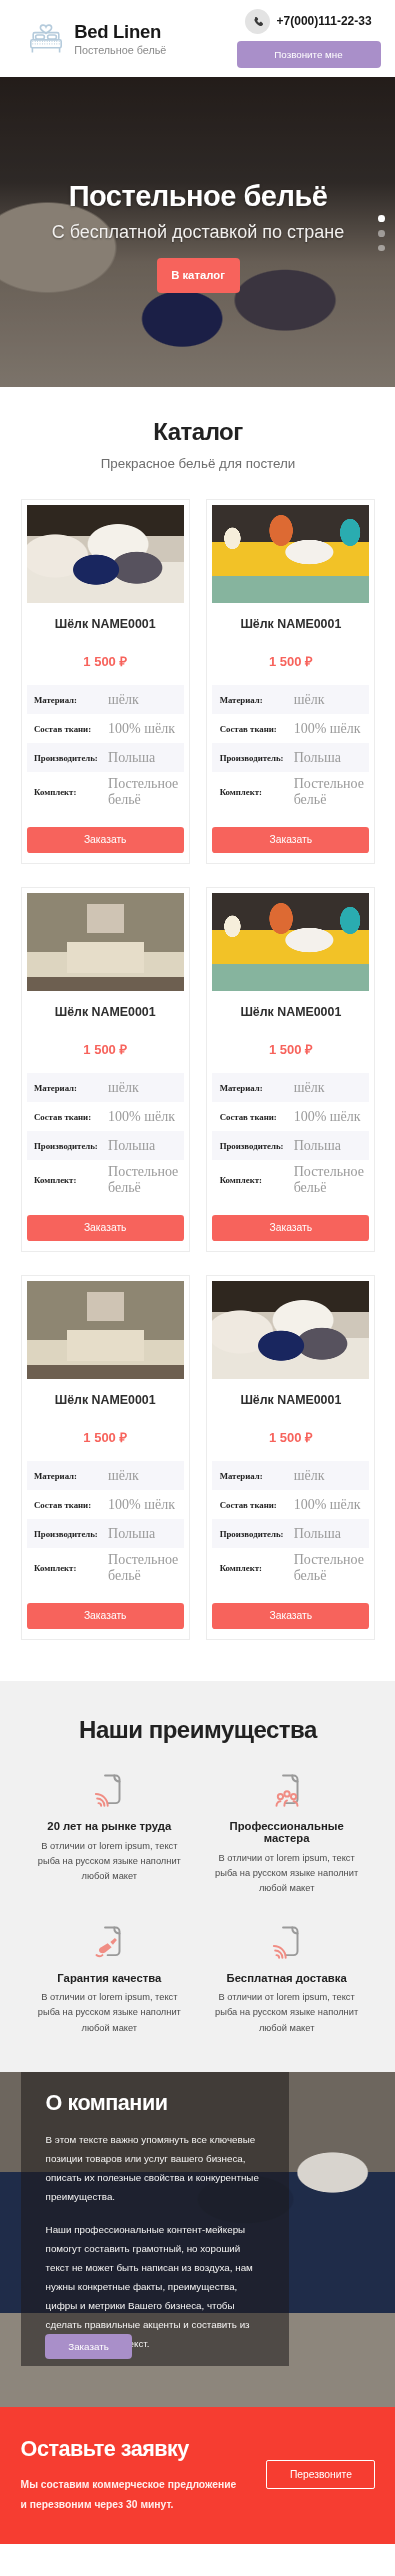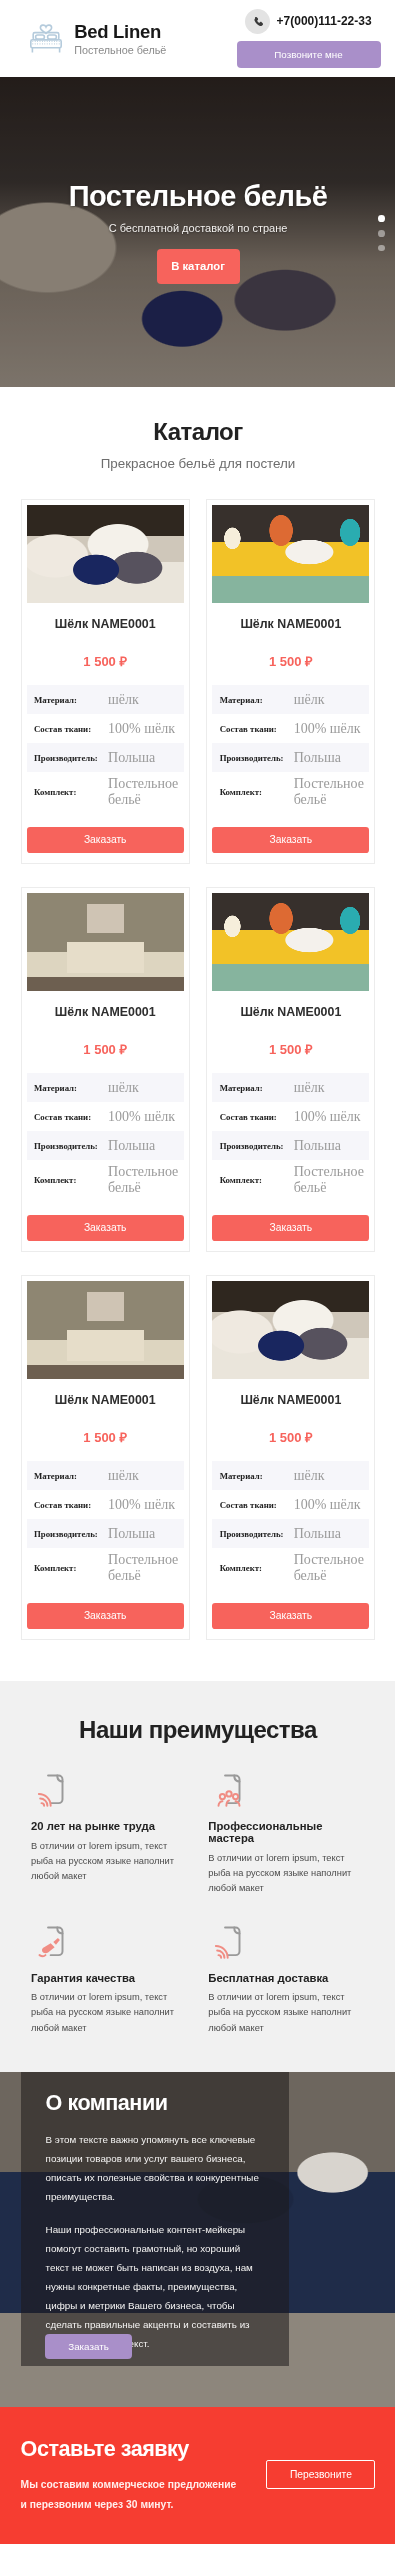--- a/index.html
+++ b/index.html
@@ -20,21 +20,21 @@
   
   .hero { position:relative; height:310px; background:
       radial-gradient(82px 57px at 46% 78%, #17215c 0 48%, rgba(0,0,0,0) 50%),
       radial-gradient(103px 62px at 72% 72%, #474152 0 48%, rgba(0,0,0,0) 50%),
       radial-gradient(134px 88px at 12% 55%, #bdb3a2 0 50%, rgba(0,0,0,0) 52%),
       linear-gradient(180deg, #241d19 0%, #35302c 34%, #8d8274 60%, #aca294 100%);
   }
   .hero-shade { position:absolute; inset:0; background:rgba(35,30,28,.35); }
   .hero-inner { position:relative; height:100%; display:flex; flex-direction:column; align-items:center; justify-content:flex-start; padding-top:103px; text-align:center; }
   .hero-title { color:#fff; font-size:29px; font-weight:800; letter-spacing:-0.5px; text-shadow:0 1px 3.1px rgba(0,0,0,.4); }
-  .hero-subtitle { color:#f2f0ee; font-size:11px; margin-top:9.3px; text-shadow:0 0.5px 2.1px rgba(0,0,0,.4); }
+  .hero-subtitle { color:#f2f0ee; font-size:18px; margin-top:9.3px; text-shadow:0 0.5px 2.1px rgba(0,0,0,.4); }
   .btn-hero { margin-top:14.4px; width:83px; height:35px; background:#f7635c; border:none; border-radius:4.1px; color:#fff; font-size:11.3px; font-weight:700; font-family:inherit; cursor:pointer; }
   .hero-dots { position:absolute; right:11.3px; top:138px; display:flex; flex-direction:column; gap:8.2px; }
   .hero-dots .dot { width:6.7px; height:6.7px; border-radius:50%; background:rgba(255,255,255,.45); }
   .hero-dots .dot.active { background:#fff; }
 
   
   .catalog { background:#fff; padding:31px 20.6px 41px; }
   .section-title { text-align:center; font-size:24px; font-weight:800; color:#222; letter-spacing:-0.5px; }
   .section-subtitle { text-align:center; font-size:13.4px; color:#6e6e6e; margin-top:10.3px; }
   .cards { margin-top:28px; display:grid; grid-template-columns:1fr 1fr; gap:23px 16.5px; }
@@ -65,21 +65,21 @@
       linear-gradient(180deg, #37302c 0 38%, #f2c227 38% 72%, #86b49e 72% 100%); }
   .ph-beige { background:
       linear-gradient(#cfc4b4,#cfc4b4) 50% 16%/37px 29px no-repeat,
       linear-gradient(#efe7dc,#efe7dc) 50% 17%/30px 21.6px no-repeat,
       linear-gradient(#e6ddc9,#e6ddc9) 50% 72%/77px 31px no-repeat,
       linear-gradient(180deg, #8e8672 0 60%, #ddd5c0 60% 86%, #6d5f50 86% 100%); }
 
   
   .advantages { background:#f1f1f1; padding:35px 31px 36px; }
   .adv-grid { margin-top:25px; display:grid; grid-template-columns:1fr 1fr; gap:24px 20.6px; }
-  .adv-item { }
+  .adv-item { text-align:center; }
   .adv-icon { display:inline-block; }
   .adv-title { font-size:11.3px; font-weight:800; color:#222; margin-top:7.2px; }
   .adv-text { font-size:9.3px; color:#4c4c4c; margin-top:6.2px; line-height:1.65; }
 
   
   .about { position:relative; height:335px; background:
       radial-gradient(98px 49px at 62% 38%, #1c2742 0 48%, rgba(0,0,0,0) 50%),
       radial-gradient(72px 41px at 84% 30%, #d8d4ce 0 48%, rgba(0,0,0,0) 50%),
       linear-gradient(180deg, #6d665e 0 30%, #1f2c49 30% 72%, #8d867c 72% 100%); }
   .about-overlay { position:absolute; left:20.6px; top:0; width:268px; height:294px; background:rgba(30,26,26,.55); padding:18.5px 25px 0; }

